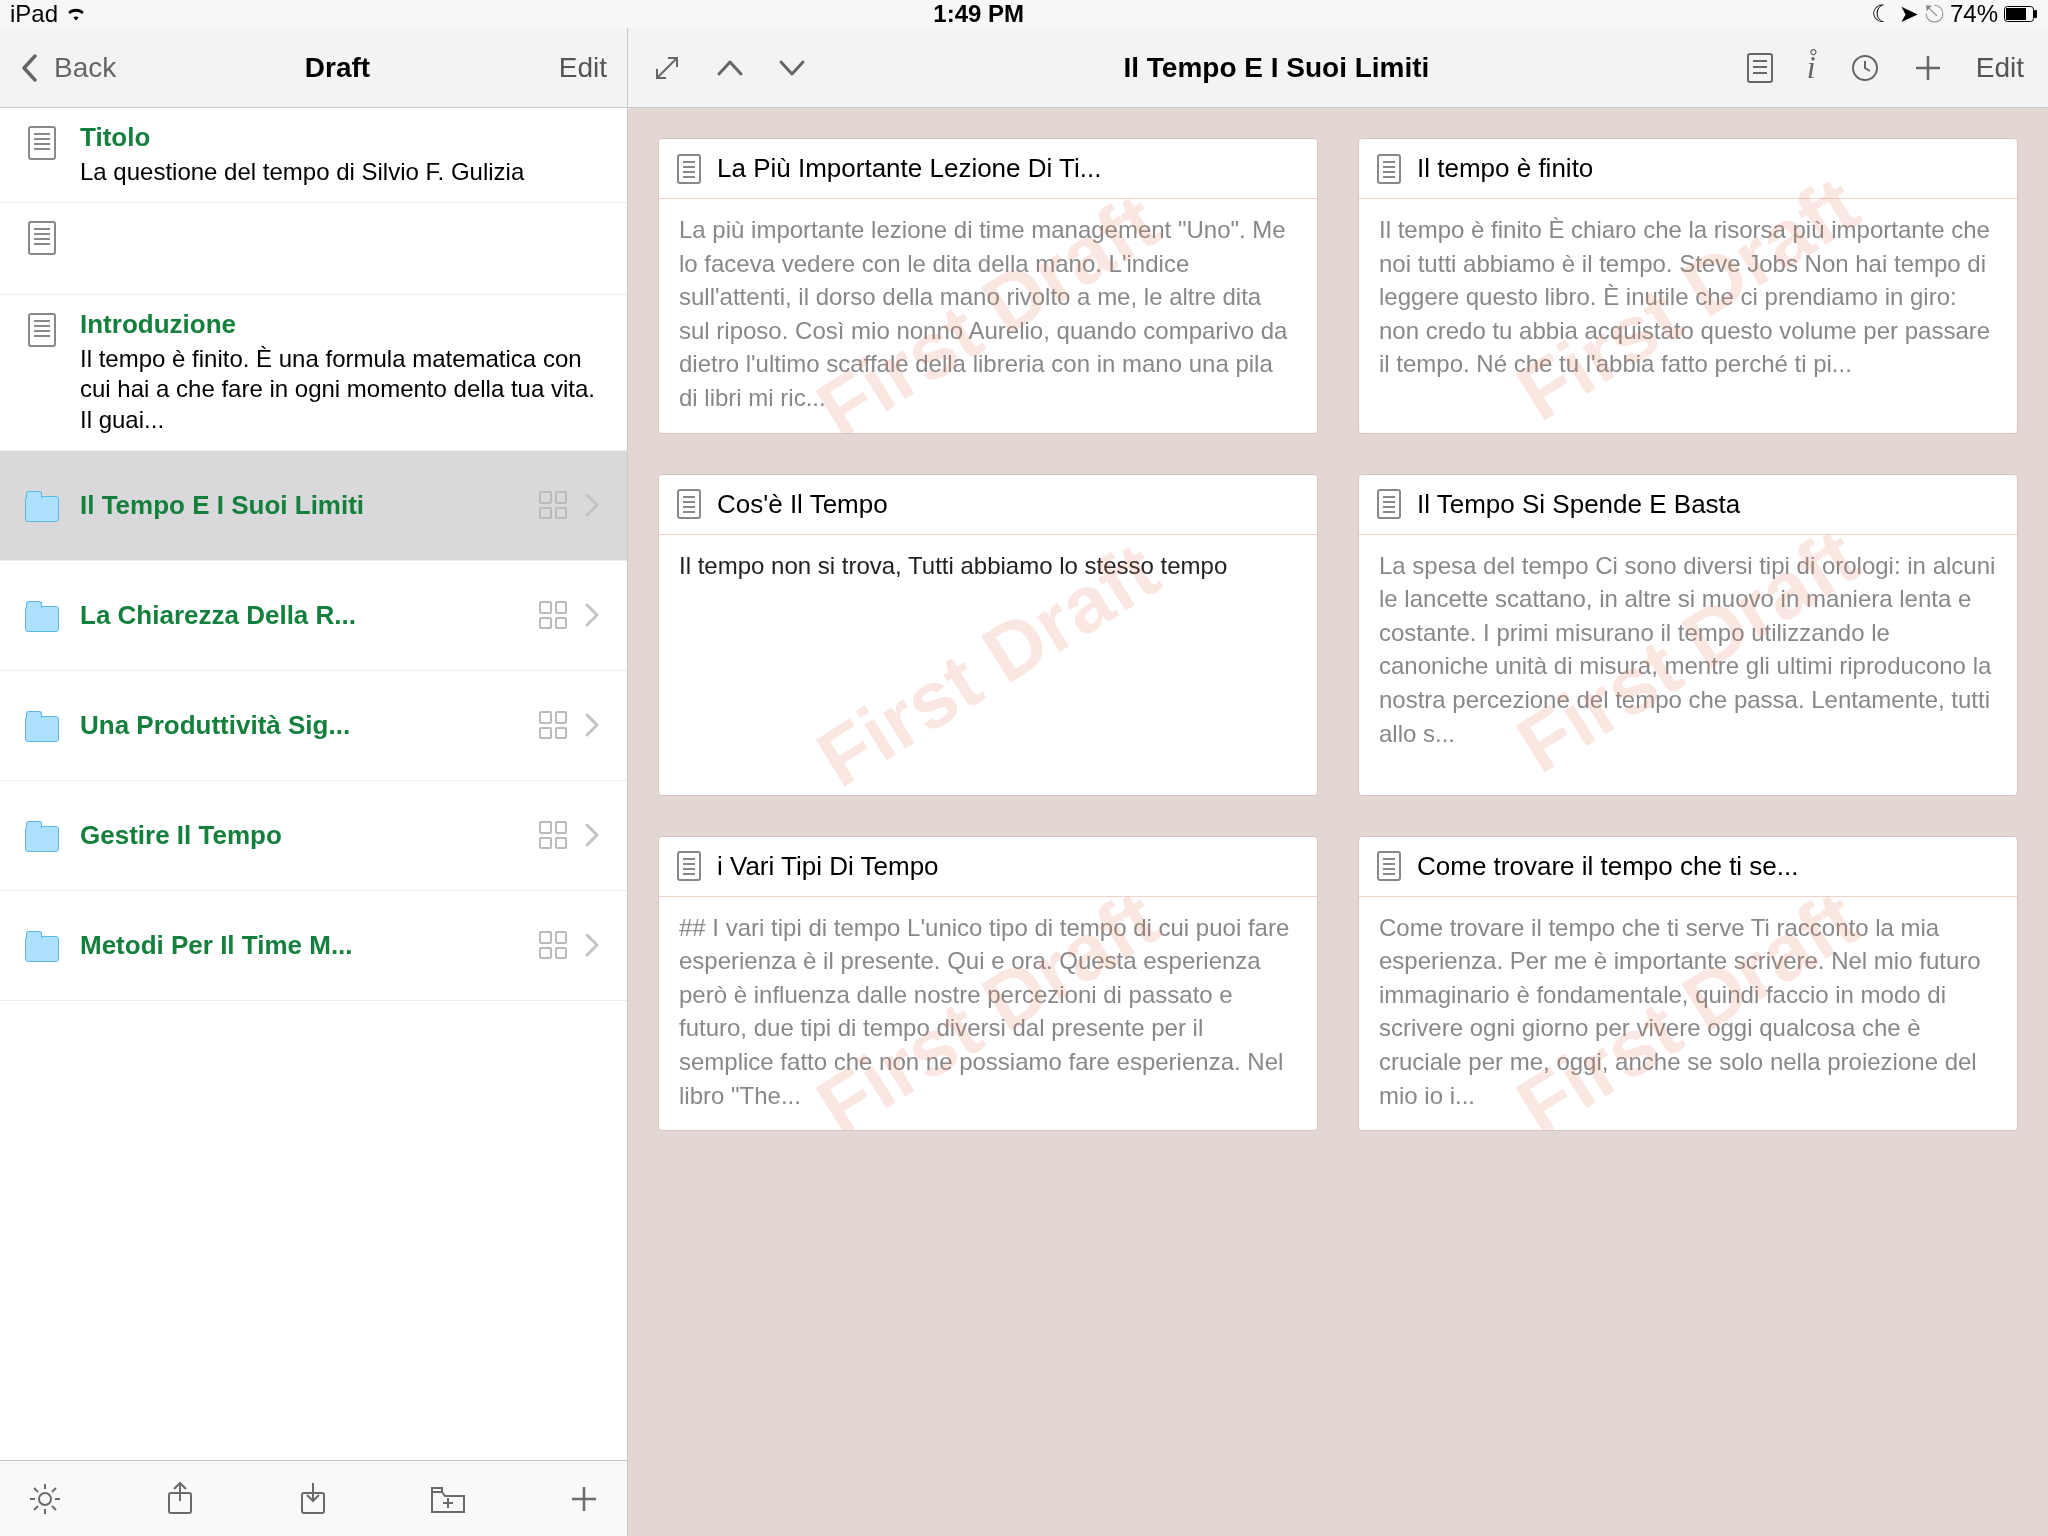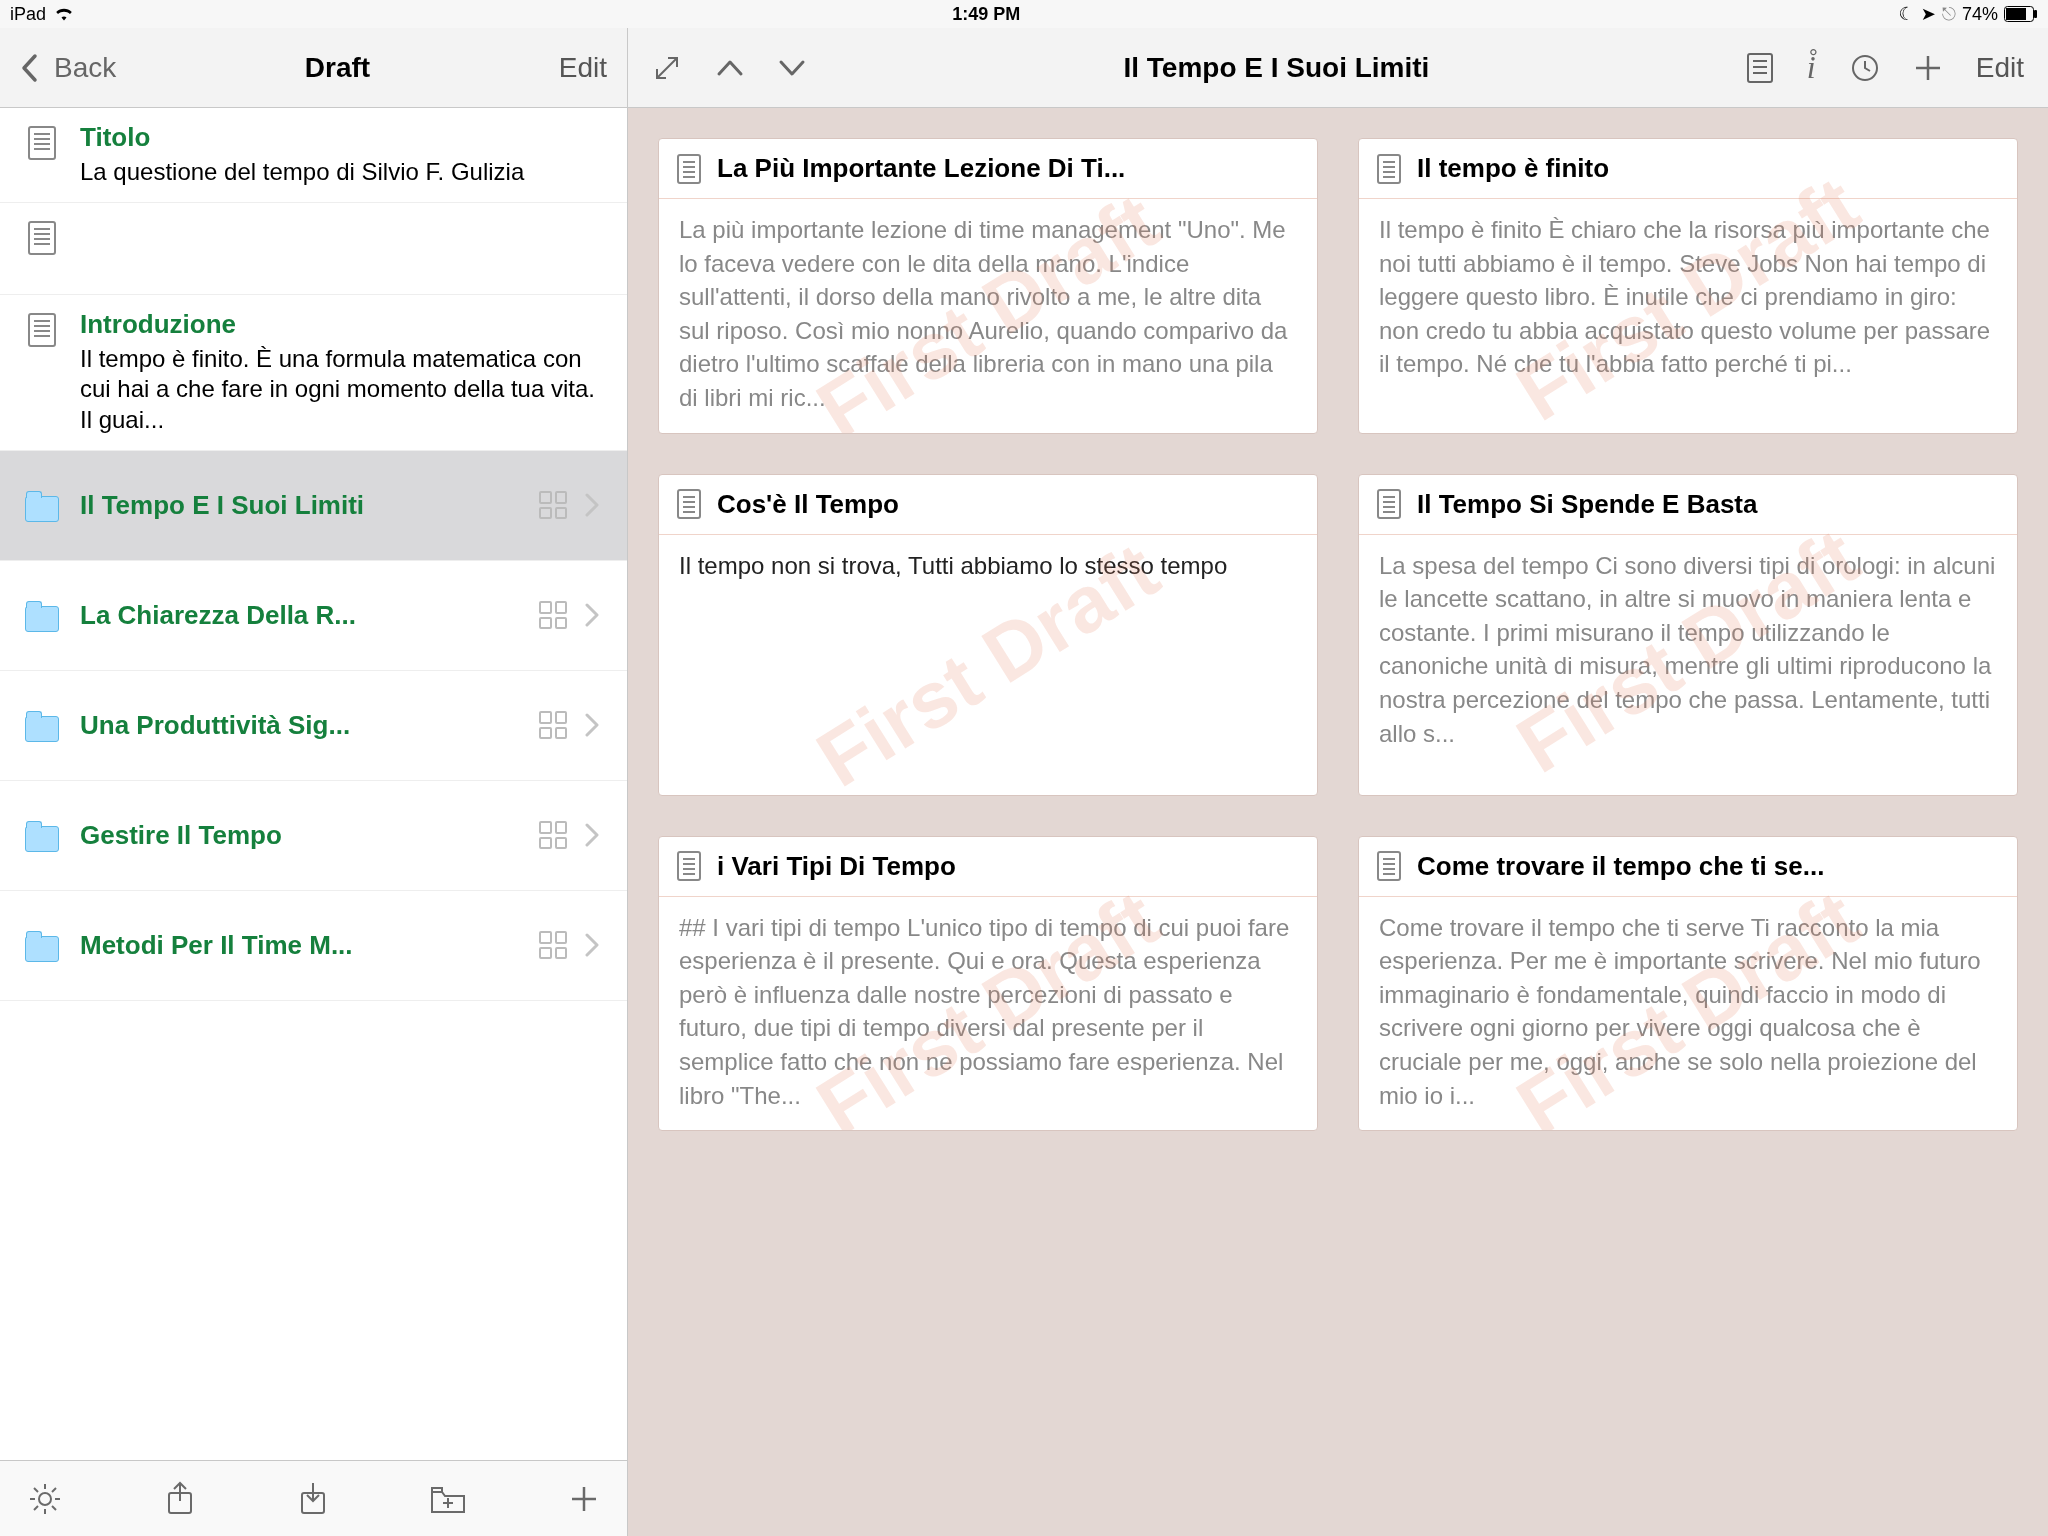--- a/index.html
+++ b/index.html
@@ -1,18 +1,18 @@
 <!DOCTYPE html>
 <html><head>
 <meta charset="utf-8">
 <style>
 * { margin:0; padding:0; box-sizing:border-box; font-family:-apple-system,Helvetica,Arial,sans-serif; -webkit-font-smoothing:antialiased; }
 html,body { width:2048px; height:1536px; overflow:hidden; background:#f7f7f7; }
 
-.status-bar { height:28px; background:#f7f7f7; display:flex; align-items:center; font-size:18px; padding:0 10px; color:#000; }
+.status-bar { height:28px; background:#f7f7f7; display:flex; align-items:flex-end; font-size:24px; padding:0 10px; color:#000; }
 .status-left { display:flex; align-items:center; gap:8px; }
 .status-center { flex:1; text-align:center; font-weight:600; }
 .status-right { display:flex; align-items:center; gap:6px; }
 
 .app { display:flex; height:calc(1536px - 28px); }
 
 
 .sidebar { width:628px; background:#fff; border-right:1px solid #c8c8c8; display:flex; flex-direction:column; }
 .sidebar-top { height:80px; display:flex; align-items:center; justify-content:space-between; padding:0 20px; border-bottom:1px solid #c8c8c8; background:#f3f3f3; }
 .back-btn { display:flex; align-items:center; color:#666; font-size:28px; gap:16px; }
@@ -45,21 +45,21 @@
 .main-top { height:80px; background:#f3f3f3; border-bottom:1px solid #c8c8c8; display:flex; align-items:center; padding:0 24px; gap:34px; }
 .mt-left { display:flex; align-items:center; gap:34px; color:#666; }
 .mt-title { flex:1; text-align:center; font-size:28px; font-weight:700; color:#000; }
 .mt-right { display:flex; align-items:center; gap:34px; color:#666; }
 .mt-icon { font-size:30px; }
 
 .board { flex:1; padding:30px 30px; display:grid; grid-template-columns:1fr 1fr; gap:40px 40px; align-content:start; overflow:hidden; }
 .card { background:#fff; border:1px solid #d8c5bf; border-radius:4px; position:relative; overflow:hidden; display:flex; flex-direction:column; }
 .card-head { display:flex; align-items:center; gap:16px; padding:14px 18px; border-bottom:1px solid #f0d4ca; }
 .card-head .doc-icon { width:24px; height:30px; }
-.card-title { font-size:26px; font-weight:700; color:#000; white-space:nowrap; overflow:hidden; text-overflow:ellipsis; }
+.card-title { font-size:26px; font-weight:400; color:#000; white-space:nowrap; overflow:hidden; text-overflow:ellipsis; }
 .card-body { padding:14px 20px 18px; font-size:24px; color:#888; line-height:1.40; position:relative; }
 .card-body.dark { color:#222; }
 .watermark { position:absolute; left:50%; top:50%; transform:translate(-50%,-50%) rotate(-32deg); font-size:80px; font-weight:700; color:rgba(230,120,90,0.18); white-space:nowrap; pointer-events:none; }
 .card.short .card-body { min-height:260px; }
 
 svg { display:block; }
 </style>
 </head>
 <body>
 

